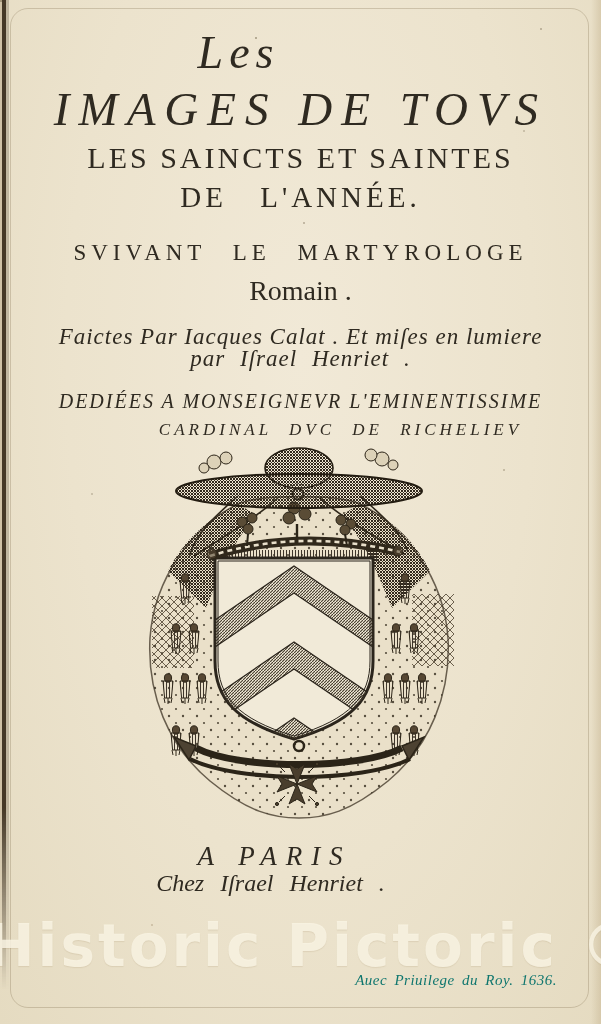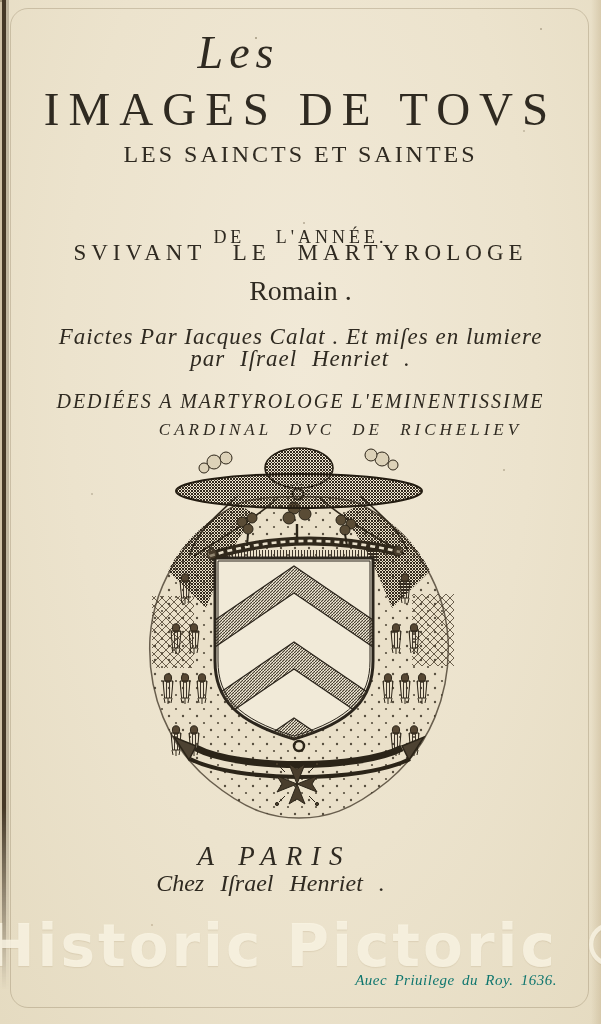--- a/index.html
+++ b/index.html
@@ -24,23 +24,23 @@
     position:absolute;right:0;top:0;width:10px;height:100%;
     background:linear-gradient(270deg,rgba(196,178,143,.45),rgba(196,178,143,0));
   }
   .specks{position:absolute;left:0;top:0;width:2px;height:2px;border-radius:50%;
     background:rgba(90,75,50,.5);
     box-shadow:255px 37px 0 rgba(90,75,50,.5), 540px 28px 0 rgba(90,75,50,.4),
       129px 118px 0 rgba(90,75,50,.35), 303px 222px 0 rgba(90,75,50,.4),
       523px 130px 0 rgba(90,75,50,.3), 91px 493px 0 rgba(90,75,50,.3),
       503px 469px 0 rgba(90,75,50,.35), 151px 924px 0 rgba(120,95,60,.3);}
   .t-les{top:26px;font-size:46px;font-style:italic;transform:translateX(-62px);letter-spacing:6px;}
-  .t-main{top:82px;font-size:47px;letter-spacing:9px;}
-  .t-sub1{top:141px;font-size:24px;letter-spacing:3px;}
-  .t-sub2{top:181px;font-size:18px;letter-spacing:4px;word-spacing:22px;margin-top:46px;}
+  .t-main{top:82px;font-size:47px;letter-spacing:9px;font-style:italic;}
+  .t-sub1{top:141px;font-size:30px;letter-spacing:3px;}
+  .t-sub2{top:181px;font-size:29px;letter-spacing:4px;word-spacing:22px;}
   .t-mart{top:240px;font-size:23px;letter-spacing:5px;word-spacing:16px;}
   .t-rom{top:275px;font-size:28px;}
   .t-cr1{top:324px;font-size:23px;font-style:italic;letter-spacing:1px;}
   .t-cr2{top:346px;font-size:23px;font-style:italic;letter-spacing:1px;word-spacing:8px;}
   .t-ded1{top:390px;font-size:20px;font-style:italic;letter-spacing:2px;}
   .t-ded2{top:420px;font-size:17px;font-style:italic;letter-spacing:4px;word-spacing:9px;padding-left:40px;}
   .t-city{top:841px;font-size:27px;font-style:italic;letter-spacing:9px;transform:translateX(-26px);}
   .t-pub{top:870px;font-size:24px;font-style:italic;word-spacing:10px;transform:translateX(-30px);}
   .t-priv{position:absolute;top:972px;right:44px;font-size:15px;font-style:italic;
     color:#0f766e;white-space:nowrap;letter-spacing:.5px;word-spacing:3px;text-align:right;}
@@ -61,21 +61,21 @@
 <div class="specks"></div>
 
 <div class="abs t-les">Les</div>
 <div class="abs t-main">IMAGES DE TOVS</div>
 <div class="abs t-sub1">LES SAINCTS ET SAINTES</div>
 <div class="abs t-sub2">DE L'ANNÉE.</div>
 <div class="abs t-mart">SVIVANT LE MARTYROLOGE</div>
 <div class="abs t-rom">Romain .</div>
 <div class="abs t-cr1">Faictes Par Iacques Calat . Et miſes en lumiere</div>
 <div class="abs t-cr2">par Iſrael Henriet .</div>
-<div class="abs t-ded1">DEDIÉES A MARTYROLOGE L'EMINENTISSIME</div>
+<div class="abs t-ded1">DEDIÉES A MONSEIGNEVR L'EMINENTISSIME</div>
 <div class="abs t-ded2">CARDINAL DVC DE RICHELIEV</div>
 
 <svg class="arms" width="330" height="385" viewBox="0 0 330 385">
   <defs>
     <pattern id="hatch1" patternUnits="userSpaceOnUse" width="4" height="4">
       <path d="M0,4 L4,0" stroke="#4a3f2e" stroke-width="1"></path>
     </pattern>
     <pattern id="hatchChev" patternUnits="userSpaceOnUse" width="3" height="3">
       <path d="M0,3 L3,0" stroke="#43392a" stroke-width="1.1"></path>
     </pattern>

